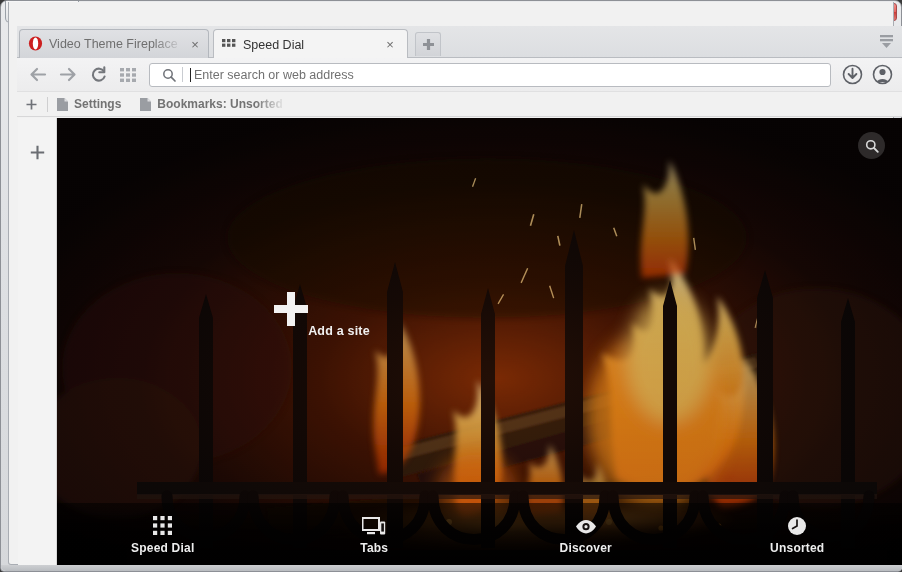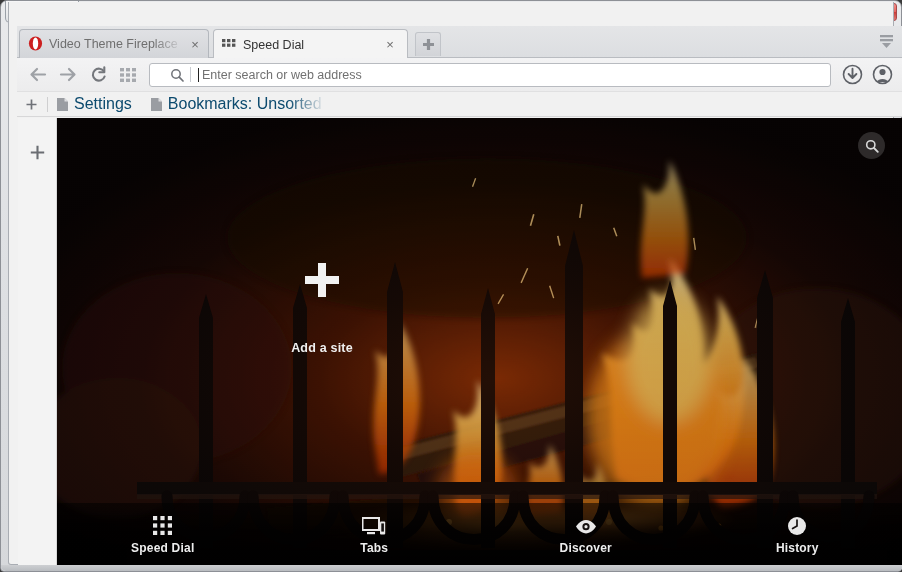--- a/index.html
+++ b/index.html
@@ -141,21 +141,21 @@
     flex: 0 0 auto;
   }
   #addressbar {
     flex: 1 1 auto;
     height: 24px;
     margin: 0 6px 0 6px;
     background: #fff;
     border: 1px solid #b8bbc0;
     border-radius: 3px;
     display: flex; align-items: center;
-    padding-left: 20px;
+    padding-left: 12px;
     position: relative;
   }
   #addr-sep {
     width: 1px; height: 15px; background: #c9ccd1; margin: 0 7px 0 6px;
   }
   #addr-caret {
     width: 1px; height: 14px; background: #222; margin-right: 3px;
   }
   #addr-placeholder {
     font-size: 12.5px; color: #717171;
@@ -169,21 +169,21 @@
     display: flex; align-items: center;
     border-bottom: 1px solid #d7d7d8;
     font-size: 12px; color: #3b3b3b;
   }
   #bm-add {
     width: 28px; height: 24px; display: flex; align-items: center; justify-content: center;
   }
   #bm-sep { width: 1px; height: 15px; background: #cfcfd0; margin: 0 6px 0 2px; }
   .bm-item { display: flex; align-items: center; margin-right: 14px; padding: 2px 2px; }
   .bm-ico { width: 13px; height: 15px; margin-right: 5px; flex: 0 0 auto; }
-  .bm-label { font-size: 16px; color: #0c4a6e; white-space: nowrap; }
+  .bm-label { font-size: 12px; color: #737373; white-space: nowrap; font-weight: bold; }
   #bm-item-bookmarks .bm-label {
     -webkit-mask-image: linear-gradient(to right,#000 78%, rgba(0,0,0,0.1) 100%);
     mask-image: linear-gradient(to right,#000 78%, rgba(0,0,0,0.1) 100%);
   }
 
   
   #sidebar {
     position: absolute; left: 9px; top: 116px;
     width: 39px; height: 449px;
     background: #f3f3f3;
@@ -208,21 +208,21 @@
     background: rgba(255,255,255,0.16);
     display: flex; align-items: center; justify-content: center;
   }
 
   #dial-area {
     position: absolute; left: 0; top: 0; width: 100%; height: 100%;
   }
   #add-site {
     position: absolute; left: 170px; top: 128px;
     width: 190px; height: 125px;
-    display: flex; flex-direction: column; align-items: center; justify-content: center;
+    display: flex; flex-direction: row; align-items: center; justify-content: center;
   }
   #add-site-plus {
     width: 34px; height: 34px; position: relative;
   }
   #add-site-plus::before, #add-site-plus::after {
     content: ""; position: absolute; background: #f2f2f2;
   }
   #add-site-plus::before { left: 0; top: 13px; width: 34px; height: 8px; }
   #add-site-plus::after { top: 0; left: 13px; height: 34px; width: 8px; }
   #add-site-label {
@@ -643,21 +643,21 @@
           <span class="ni-label">Discover</span>
         </div>
 
         <div class="navitem">
           <span class="ni-icon">
             <svg width="20" height="20" viewBox="0 0 20 20">
               <circle cx="10" cy="10" r="9" fill="#e8e8e8"></circle>
               <path d="M10 4 V10 L5.6 12.6" stroke="#151110" stroke-width="1.7" fill="none" stroke-linecap="round"></path>
             </svg>
           </span>
-          <span class="ni-label">History</span>
+          <span class="ni-label">Unsorted</span>
         </div>
 
       </div>
     </div>
   </div>
 
   <div id="win-bottom-edge"></div>
 </div>
 
 </body></html>

